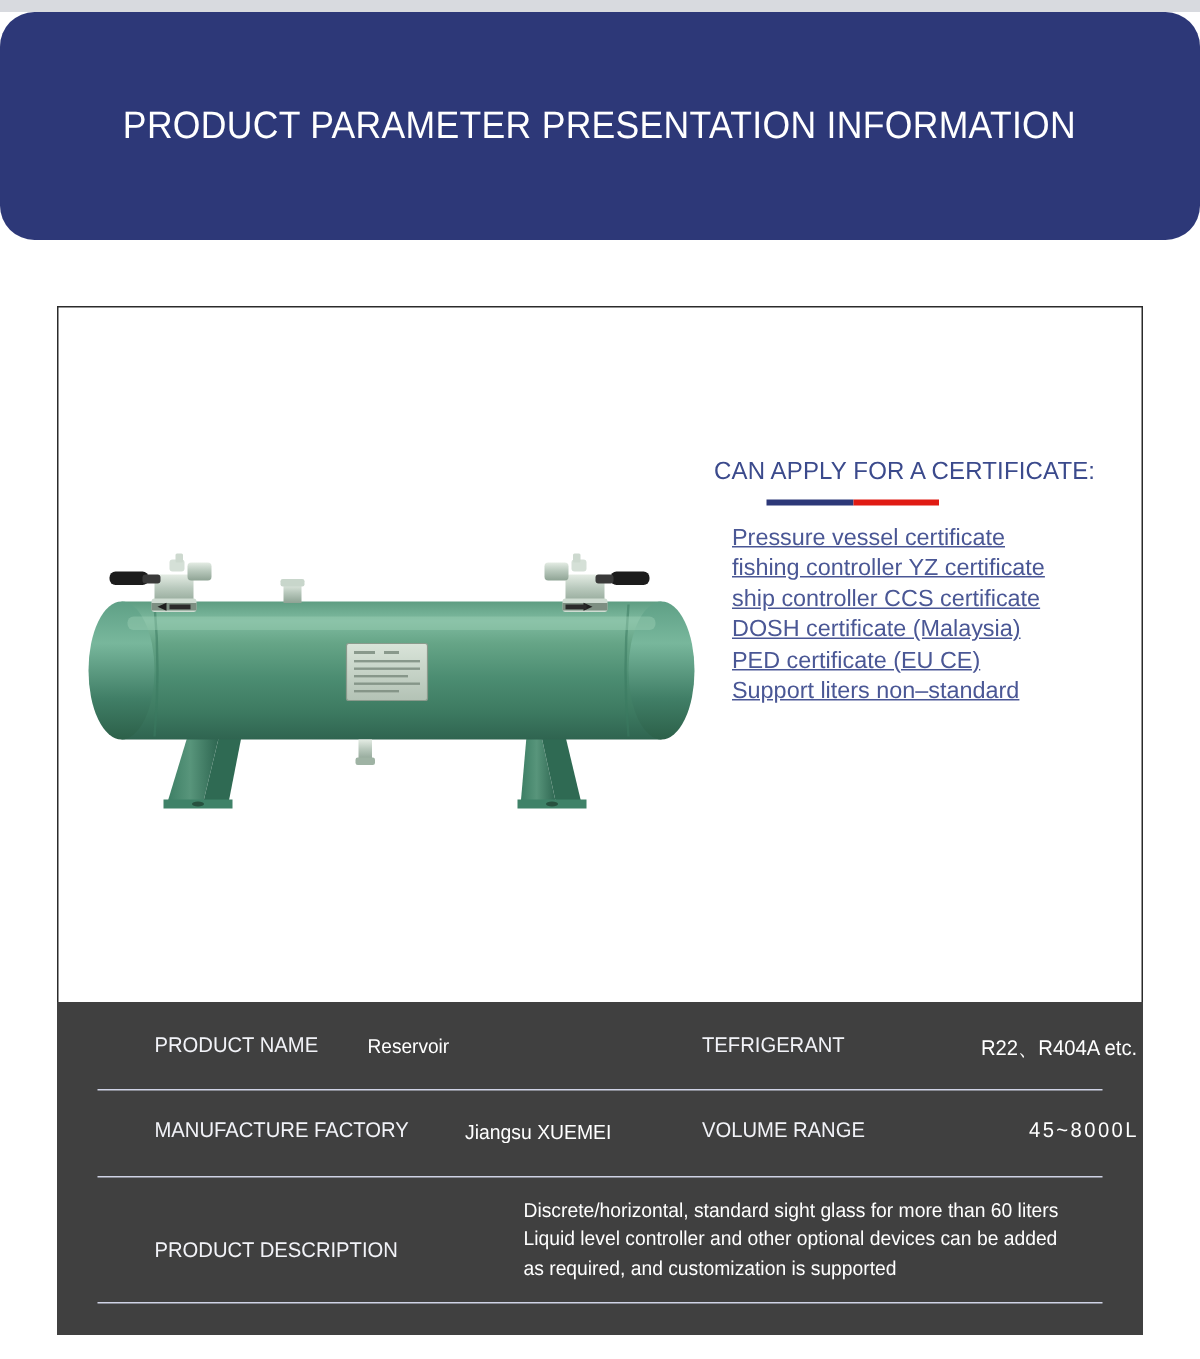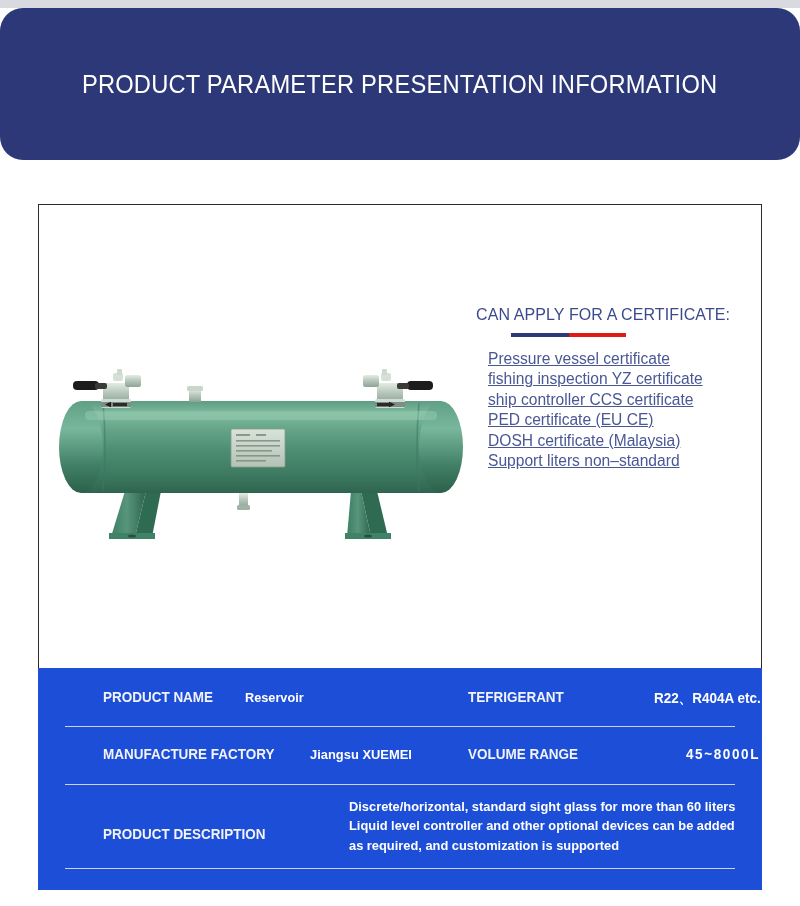--- a/index.html
+++ b/index.html
@@ -75,23 +75,22 @@
     font-size:15.6px;
     line-height:20.4px;
     text-decoration:underline;
   }
   .cert-list li { white-space:nowrap; }
 
   
   .spec-block {
     position:absolute; left:38px; top:668px;
     width:724px; height:222px;
-    background:#1d4ed8;
+    background:#404040;
     color:#ffffff;
-    font-weight:bold;
   }
   .spec-row { position:relative; }
   .spec-sep {
     position:absolute; left:27px; width:670px; height:1.4px;
     background:#cfd3e6;
   }
   .cell-label, .cell-value {
     position:absolute;
     white-space:nowrap;
     font-size:14.2px;
@@ -240,24 +239,24 @@
     </div>
 
     <div class="cert-panel">
       <div class="cert-heading">CAN APPLY FOR A CERTIFICATE:</div>
       <div class="cert-rule">
         <span class="seg-navy"></span>
         <span class="seg-red"></span>
       </div>
       <ul class="cert-list">
         <li>Pressure vessel certificate</li>
-        <li>fishing inspection YZ certificate</li>
+        <li>fishing controller YZ certificate</li>
         <li>ship controller CCS certificate</li>
+        <li>DOSH certificate (Malaysia)</li>
         <li>PED certificate (EU CE)</li>
-        <li>DOSH certificate (Malaysia)</li>
         <li>Support liters non–standard</li>
       </ul>
     </div>
 
   </div>
 
   <div class="spec-block">
 
     <div class="spec-row">
       <span class="cell-label r1-label">PRODUCT NAME</span>

